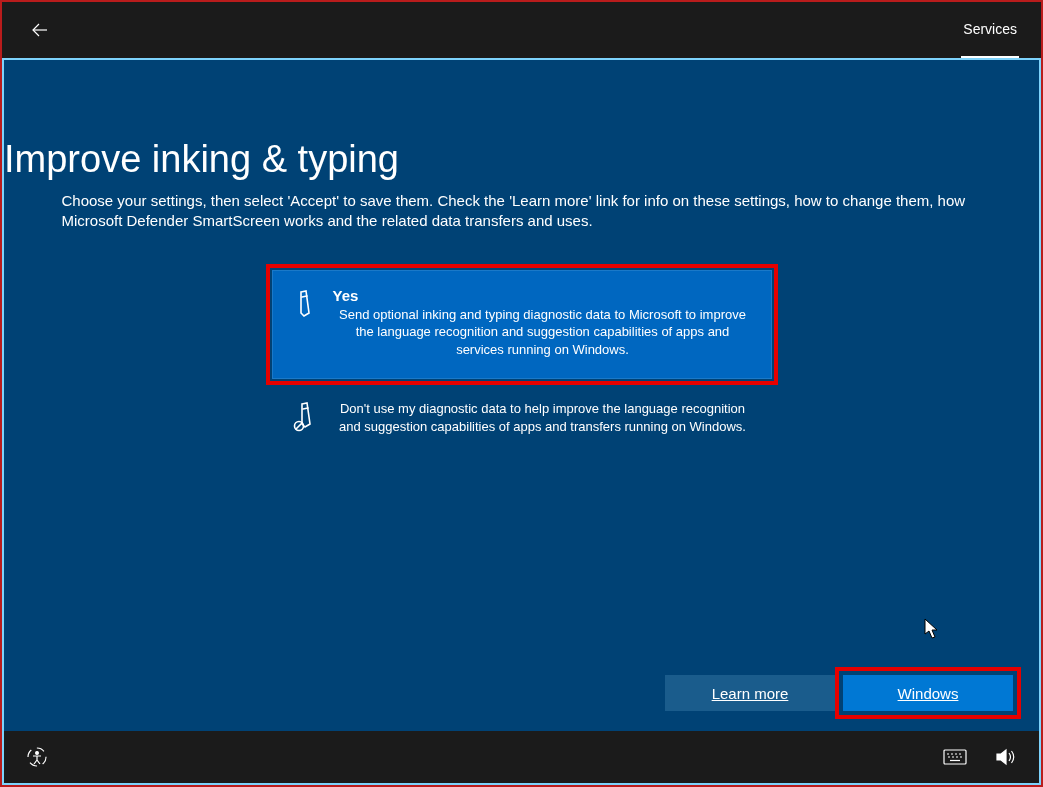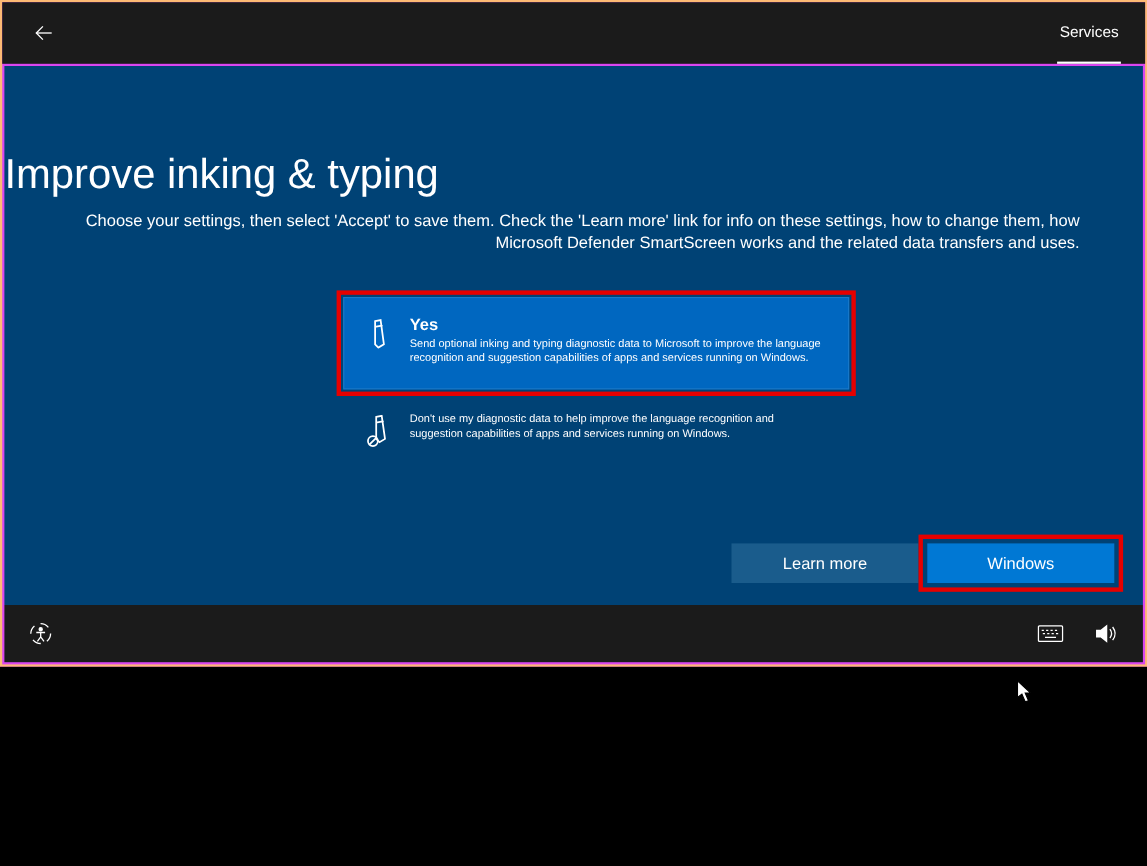--- a/index.html
+++ b/index.html
@@ -1,33 +1,33 @@
 <!DOCTYPE html>
 <html><head>
   <meta charset="utf-8">
   <style>
     * { margin: 0; padding: 0; box-sizing: border-box; }
     html, body { width: 1043px; height: 787px; overflow: hidden; background: #000; font-family: "Segoe UI", Arial, sans-serif; }
-    .frame { position: relative; width: 1043px; height: 606px; background: #d946ef; border: 2px solid #fdba74; }
+    .frame { position: relative; width: 1043px; height: 787px; background: #7dd3fc; border: 2px solid #b91c1c; }
     .header { height: 56px; background: #1b1b1b; display: flex; align-items: center; justify-content: space-between; padding: 0 22px; }
     .back-btn { cursor: pointer; display: flex; align-items: center; justify-content: center; width: 32px; height: 32px; }
     .services-tab { color: #fff; font-size: 14px; height: 56px; display: flex; align-items: center; border-bottom: 2px solid #fff; padding: 0 2px; }
     .main { position: absolute; left: 2px; right: 2px; top: 58px; bottom: 54px; background: #004275; color: #fff; }
     .page-title { text-align: left; font-size: 38px; font-weight: 300; margin-top: 78px; }
-    .page-subtitle { text-align: right; font-size: 15px; font-weight: 400; margin: 10px auto 0; line-height: 1.35; max-width: 920px; }
+    .page-subtitle { text-align: left; font-size: 15px; font-weight: 400; margin: 10px auto 0; line-height: 1.35; max-width: 920px; }
     .options { width: 500px; margin: 38px auto 0; }
-    .option { display: flex; padding: 16px 18px 20px 20px; border: 1px solid transparent; cursor: pointer; margin-left: 40px; }
+    .option { display: flex; padding: 16px 18px 20px 20px; border: 1px solid transparent; cursor: pointer; }
     .option.selected { background: #0067c0; border-color: #1a79c8; outline: 4px solid #e60000; outline-offset: 2px; }
     .opt-icon { width: 28px; flex-shrink: 0; padding-top: 2px; }
     .opt-text { padding-left: 12px; }
     .opt-title { font-weight: 600; font-size: 15px; margin-bottom: 2px; }
-    .opt-desc { font-size: 10px; line-height: 1.35; }
+    .opt-desc { font-size: 13px; line-height: 1.35; text-align: center; }
     .option.unselected { margin-top: 8px; padding-top: 12px; }
     .footer-buttons { position: absolute; right: 26px; bottom: 20px; display: flex; gap: 8px; align-items: center; }
-    .btn { width: 170px; height: 36px; display: flex; align-items: center; justify-content: center; font-size: 15px; cursor: pointer; }
+    .btn { width: 170px; height: 36px; display: flex; align-items: center; justify-content: center; font-size: 15px; cursor: pointer; text-decoration: underline; }
     .btn.secondary { background: #1a5c8c; color: #fff; }
     .btn.primary { background: #0078d4; color: #fff; }
     .accept-wrap { outline: 4px solid #e60000; outline-offset: 4px; }
     .bottom-bar { position: absolute; left: 2px; right: 2px; bottom: 2px; height: 52px; background: #1b1b1b; display: flex; align-items: center; justify-content: space-between; padding: 0 22px; }
     .bar-right { display: flex; gap: 28px; align-items: center; }
     .bar-icon { cursor: pointer; display:flex; align-items:center; justify-content:center; }
     .cursor { position: absolute; left: 920px; top: 558px; pointer-events: none; }
   </style>
 </head>
 <body>
@@ -66,21 +66,21 @@
       <div class="option unselected">
         <div class="opt-icon">
           <svg width="26" height="30" viewBox="0 0 26 30" fill="none" stroke="#fff" stroke-width="1.6" stroke-linecap="round">
             <path d="M9 2 L14 1 L17 22 L12 25 L9 22 Z"></path>
             <line x1="10" y1="7" x2="15" y2="6"></line>
             <circle cx="6" cy="24" r="4.5"></circle>
             <line x1="3" y1="27" x2="9" y2="21"></line>
           </svg>
         </div>
         <div class="opt-text">
-          <div class="opt-desc">Don't use my diagnostic data to help improve the language recognition and suggestion capabilities of apps and services running on Windows.</div>
+          <div class="opt-desc">Don't use my diagnostic data to help improve the language recognition and suggestion capabilities of apps and transfers running on Windows.</div>
         </div>
       </div>
     </div>
 
     <div class="footer-buttons">
       <div class="btn secondary">Learn more</div>
       <div class="accept-wrap">
         <div class="btn primary">Windows</div>
       </div>
     </div>

